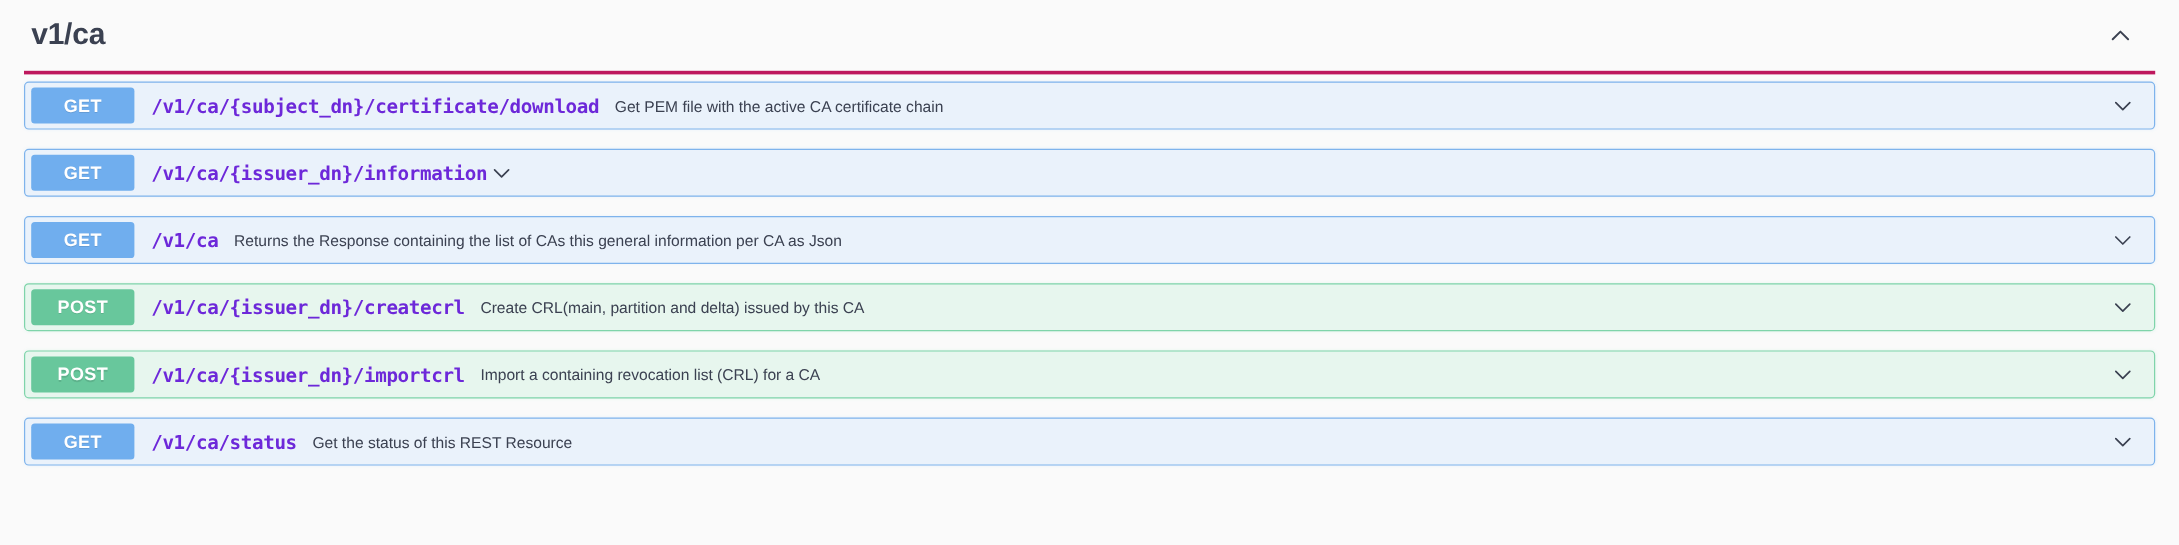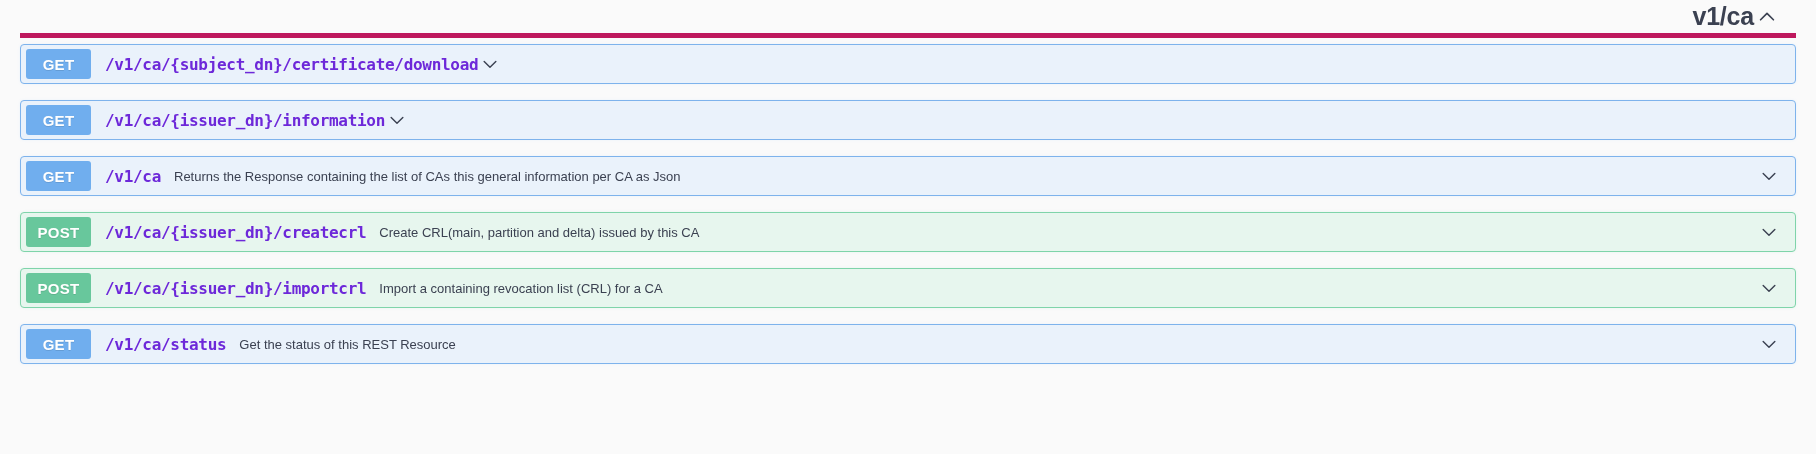--- a/index.html
+++ b/index.html
@@ -17,25 +17,25 @@
   #opblock-tag-section {
     width: 1816px;
     box-sizing: border-box;
     padding: 0 20px 0 20px;
   }
 
   
   .tag-header {
     display: flex;
     align-items: center;
-    justify-content: flex-end;
-    height: 38px;
+    justify-content: space-between;
+    height: 62px;
     box-sizing: border-box;
     padding: 0 6px 0 6px;
-    border-bottom: 5px solid #be185d;
+    border-bottom: 3px solid #be185d;
     cursor: pointer;
   }
   .tag-title {
     font-family: "Liberation Sans", sans-serif;
     font-size: 25px;
     font-weight: bold;
     color: #3b4151;
     letter-spacing: -0.2px;
     line-height: 1;
     margin: 0;
@@ -72,21 +72,21 @@
     box-shadow: 0 0 3px rgba(97,175,254,0.10);
   }
   .opblock.post {
     background: #e7f6ee;
     border-color: #7fd4aa;
     box-shadow: 0 0 3px rgba(73,204,144,0.10);
   }
 
   .method-badge {
     flex: 0 0 auto;
-    width: 65px;
+    width: 86px;
     height: 30px;
     margin: 0 0 0 5px;
     border-radius: 3px;
     display: flex;
     align-items: center;
     justify-content: center;
     color: #fff;
     font-family: "Liberation Sans", sans-serif;
     font-size: 15px;
     font-weight: bold;
@@ -139,20 +139,21 @@
       <svg width="22" height="22" viewBox="0 0 24 24" fill="none" stroke="#3b4151" stroke-width="1.8" stroke-linecap="round" stroke-linejoin="round">
         <polyline points="5,15 12,8 19,15"></polyline>
       </svg>
     </span>
   </div>
 
   <div class="opblock-list">
       <div class="opblock get">
     <span class="method-badge">GET</span>
     <span class="op-path">/v1/ca/{subject_dn}/certificate/download</span>
+    <span class="op-description">Get PEM file with the active CA certificate chain</span>
     <span class="op-chevron">
       <svg width="20" height="20" viewBox="0 0 24 24" fill="none" stroke="#3b4151" stroke-width="1.7" stroke-linecap="round" stroke-linejoin="round">
         <polyline points="5,9 12,16 19,9"></polyline>
       </svg>
     </span>
   </div>
       <div class="opblock get">
     <span class="method-badge">GET</span>
     <span class="op-path">/v1/ca/{issuer_dn}/information</span>
     <span class="op-chevron">

